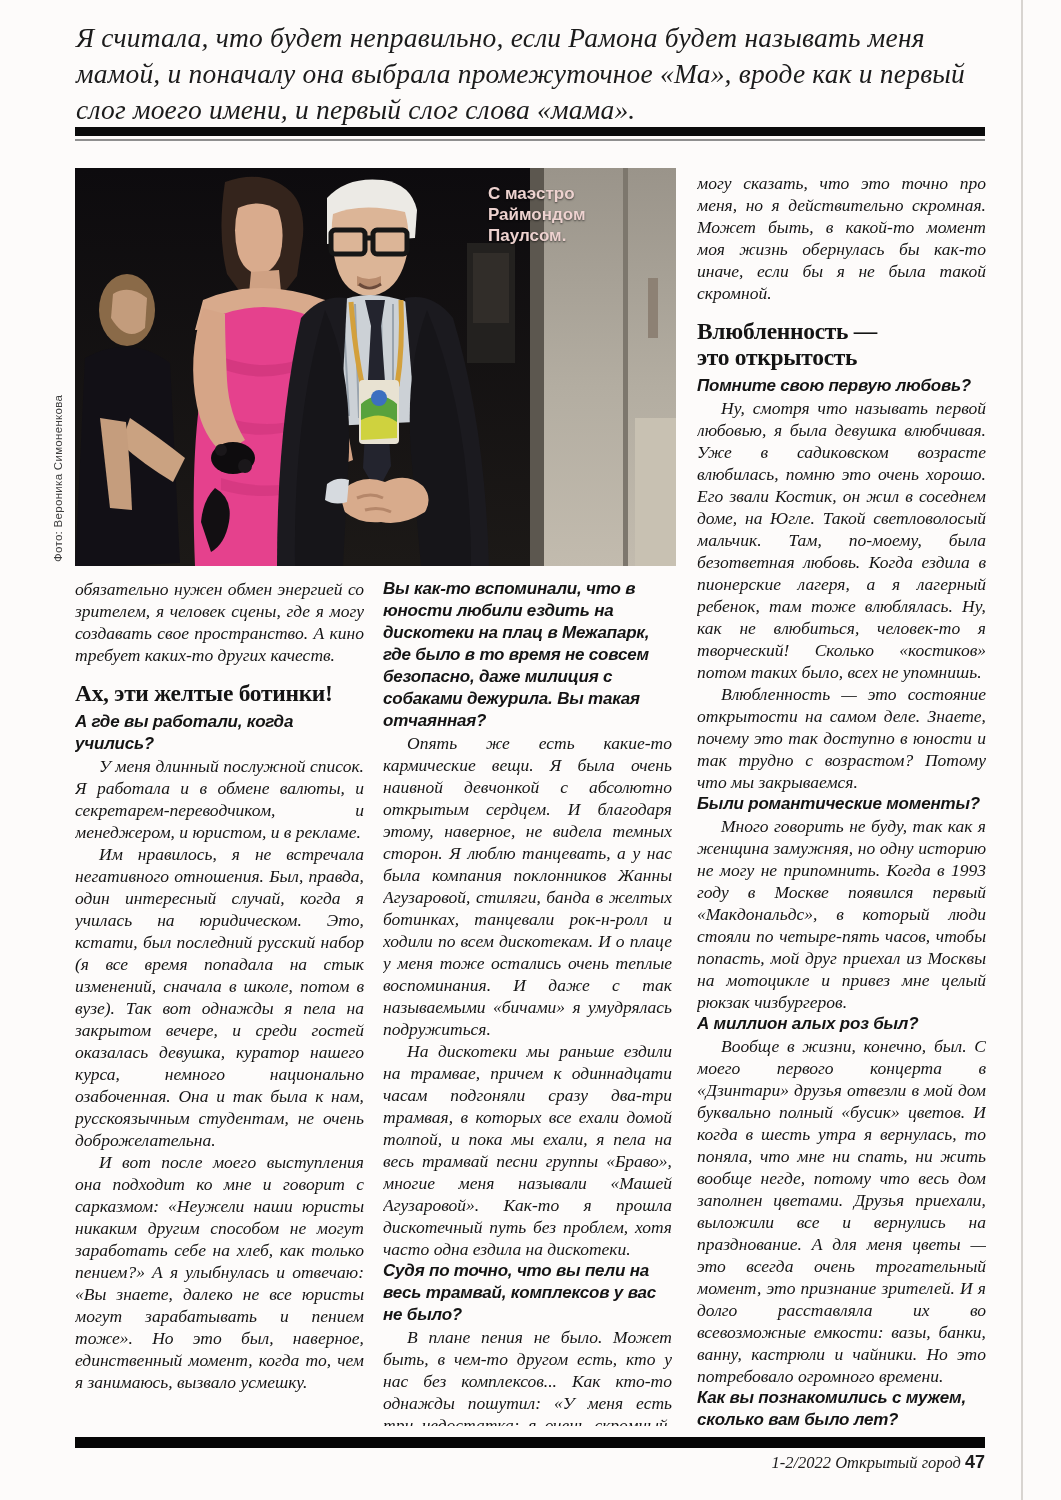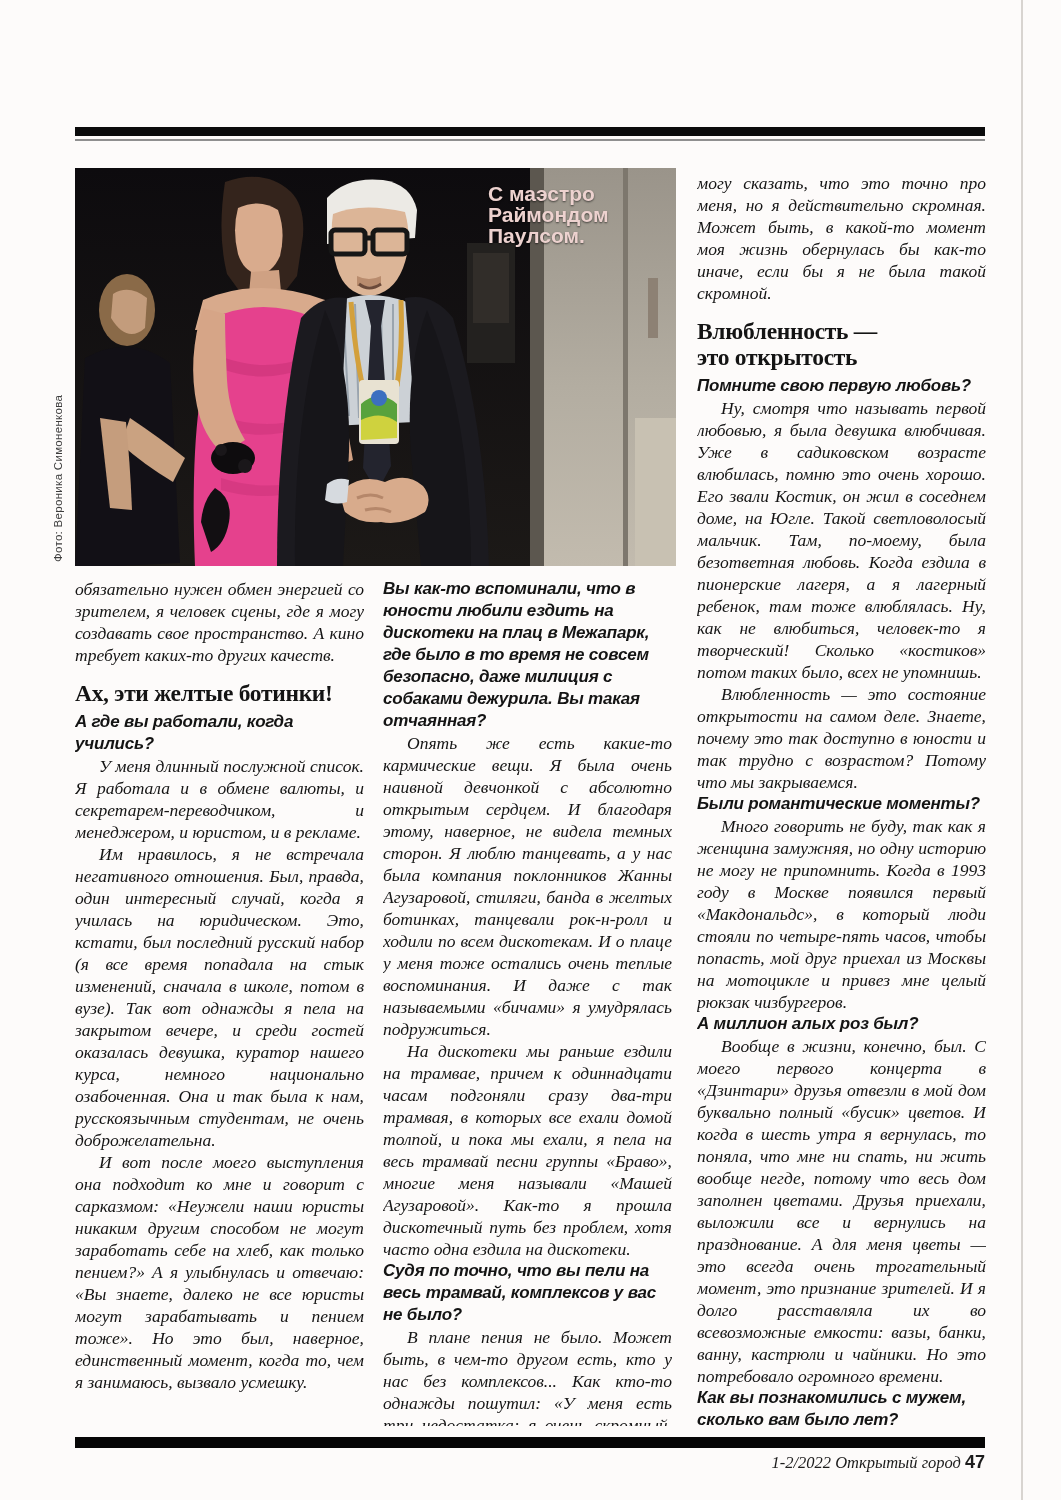--- a/index.html
+++ b/index.html
@@ -32,21 +32,21 @@
   .photo{
     position:absolute;left:75px;top:168px;width:601px;height:398px;
     background:#131114;
     overflow:hidden;
   }
   .photo svg{display:block;}
   .photo-caption{
     position:absolute;left:488px;top:183px;
     font-family:"Liberation Sans", sans-serif;
     font-weight:bold;
-    font-size:21px;line-height:21px;
+    font-size:17px;line-height:21px;
     color:#edd2cf;
     white-space:pre-line;
     text-shadow:0 1px 2px rgba(0,0,0,.6);
   }
   .photo-credit{
     position:absolute;left:52px;top:562px;
     transform:rotate(-90deg);
     transform-origin:0 0;
     font-family:"Liberation Sans", sans-serif;
     font-size:11.5px;
@@ -101,20 +101,21 @@
   }
   .edge-line{
     position:absolute;top:0;right:38px;width:2px;height:1500px;background:#d8d4d0;
   }
 </style>
 </head>
 <body>
 
 <div class="page">
 
+  <div class="quote">Я считала, что будет неправильно, если Рамона будет называть меня мамой, и поначалу она выбрала промежуточное «Ма», вроде как и первый слог моего имени, и первый слог слова «мама».</div>
 
   <div class="rule-black top-bar"></div>
   <div class="rule-gray top-line"></div>
 
   <div class="photo">
     <svg width="601" height="398" viewBox="0 0 601 398" xmlns="http://www.w3.org/2000/svg">
       <defs>
         <linearGradient id="bgGrad" x1="0" y1="0" x2="0" y2="1">
           <stop offset="0" stop-color="#0d0b0e"></stop>
           <stop offset="1" stop-color="#1c1917"></stop>

